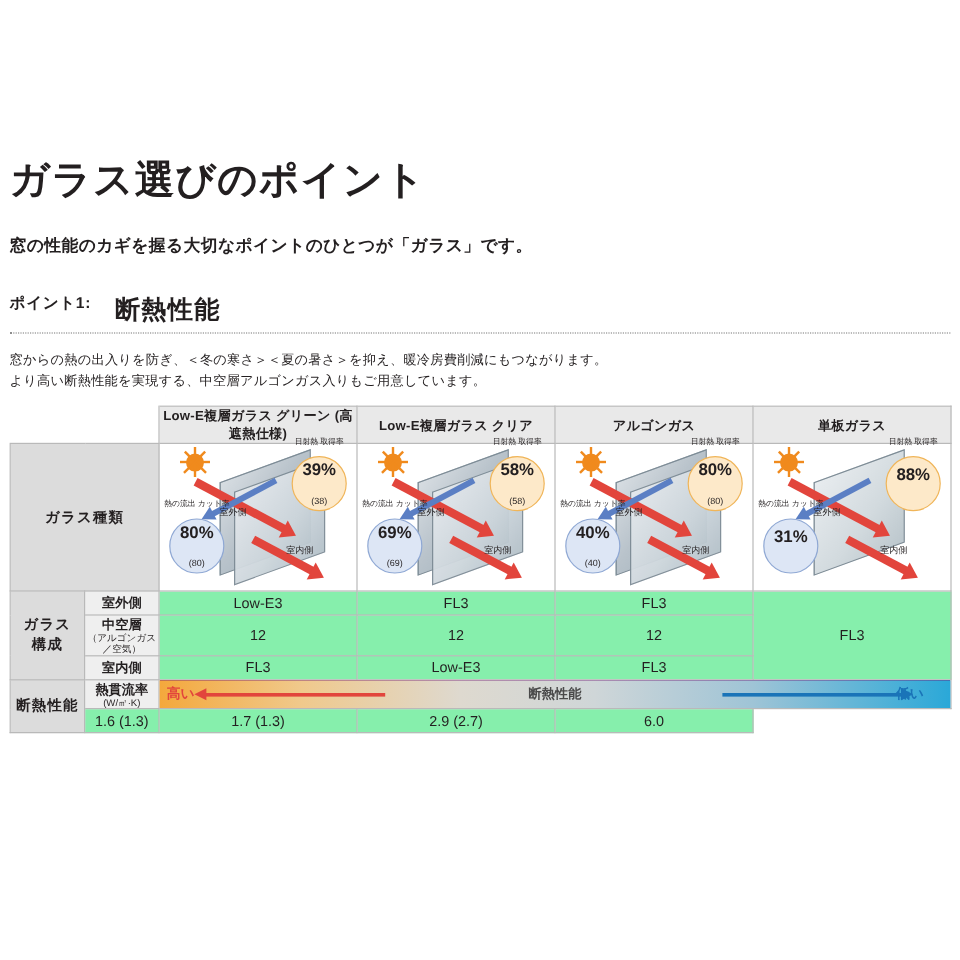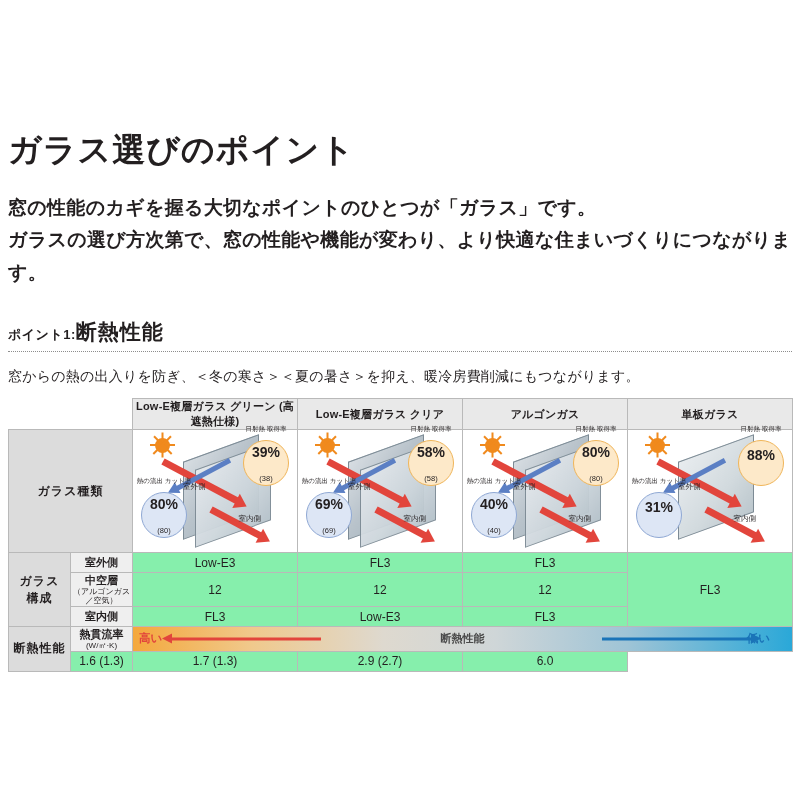--- a/index.html
+++ b/index.html
@@ -30,49 +30,48 @@
   }
 
   h1.title {
     font-size: 33px;
     font-weight: bold;
     letter-spacing: 1px;
     margin: 0 0 22px 0;
     line-height: 1.2;
   }
   .lead {
-    font-size: 19px;
+    font-size: 14px;
     font-weight: bold;
     line-height: 1.72;
     margin: 0 0 28px 0;
     letter-spacing: 0.3px;
   }
 
   .point-head {
     display: flex;
-    align-items: flex-end;
-    gap: 0;
+    gap: 20px;
     border-bottom: 1px dotted #8d8d8d;
     padding-bottom: 5px;
     margin-bottom: 13px;
   }
   .point-label {
     font-size: 13px;
     font-weight: bold;
     letter-spacing: 0.5px;
     padding-bottom: 2px;
   }
   .point-title {
     font-size: 21px;
     font-weight: bold;
     letter-spacing: 1px;
   }
 
   .desc {
-    font-size: 14px;
+    font-size: 11px;
     line-height: 1.7;
     margin: 0 0 10px 0;
     letter-spacing: 0.2px;
   }
 
   
   table.spec {
     border-collapse: collapse;
     width: 784px;
     table-layout: fixed;
@@ -398,30 +397,30 @@
 </head>
 <body>
 
 <div class="page">
   <div class="content">
 
     <h1 class="title">ガラス選びのポイント</h1>
 
     <p class="lead">
       <span>窓の性能のカギを握る大切なポイントのひとつが「ガラス」です。</span><br>
-      <span>ガラスの選び方次第で、窓の性能や機能が変わり、より快適な住まいづくりにつながります。</span>
     </p>
 
     <div class="point-head">
       <span class="point-label">ポイント1:</span>
       <span class="point-title">断熱性能</span>
     </div>
 
     <p class="desc">
       <span>窓からの熱の出入りを防ぎ、＜冬の寒さ＞＜夏の暑さ＞を抑え、暖冷房費削減にもつながります。</span><br>
+      <span>より高い断熱性能を実現する、中空層アルゴンガス入りもご用意しています。</span>
     </p>
 
     <table class="spec">
       <colgroup>
         <col style="width:62px">
         <col style="width:62px">
         <col style="width:165px">
         <col style="width:165px">
         <col style="width:165px">
         <col style="width:165px">

